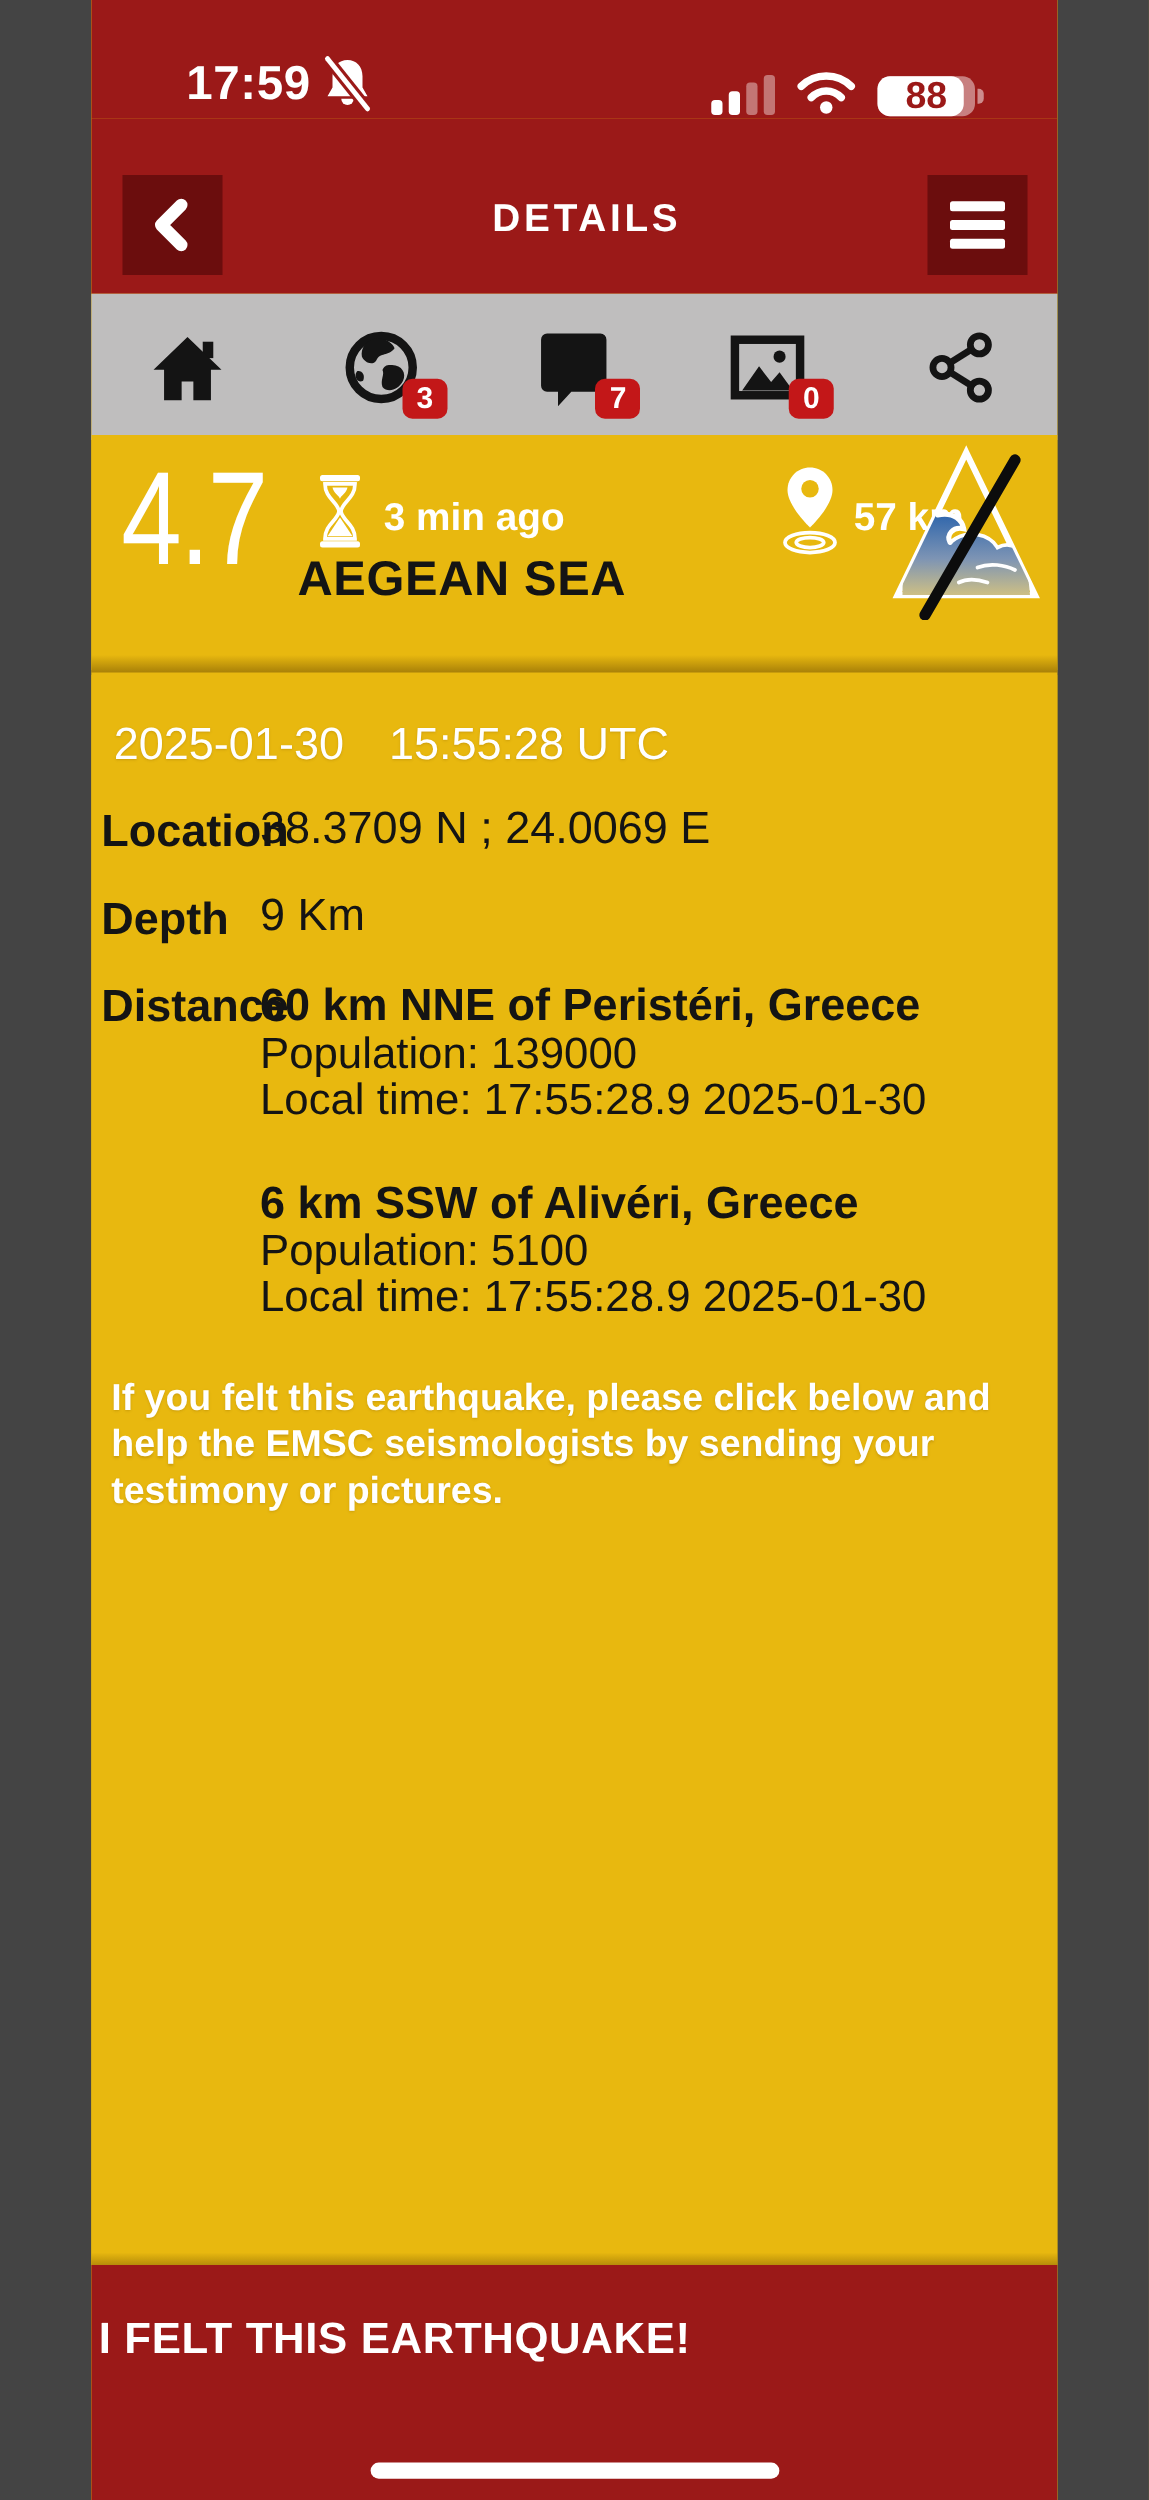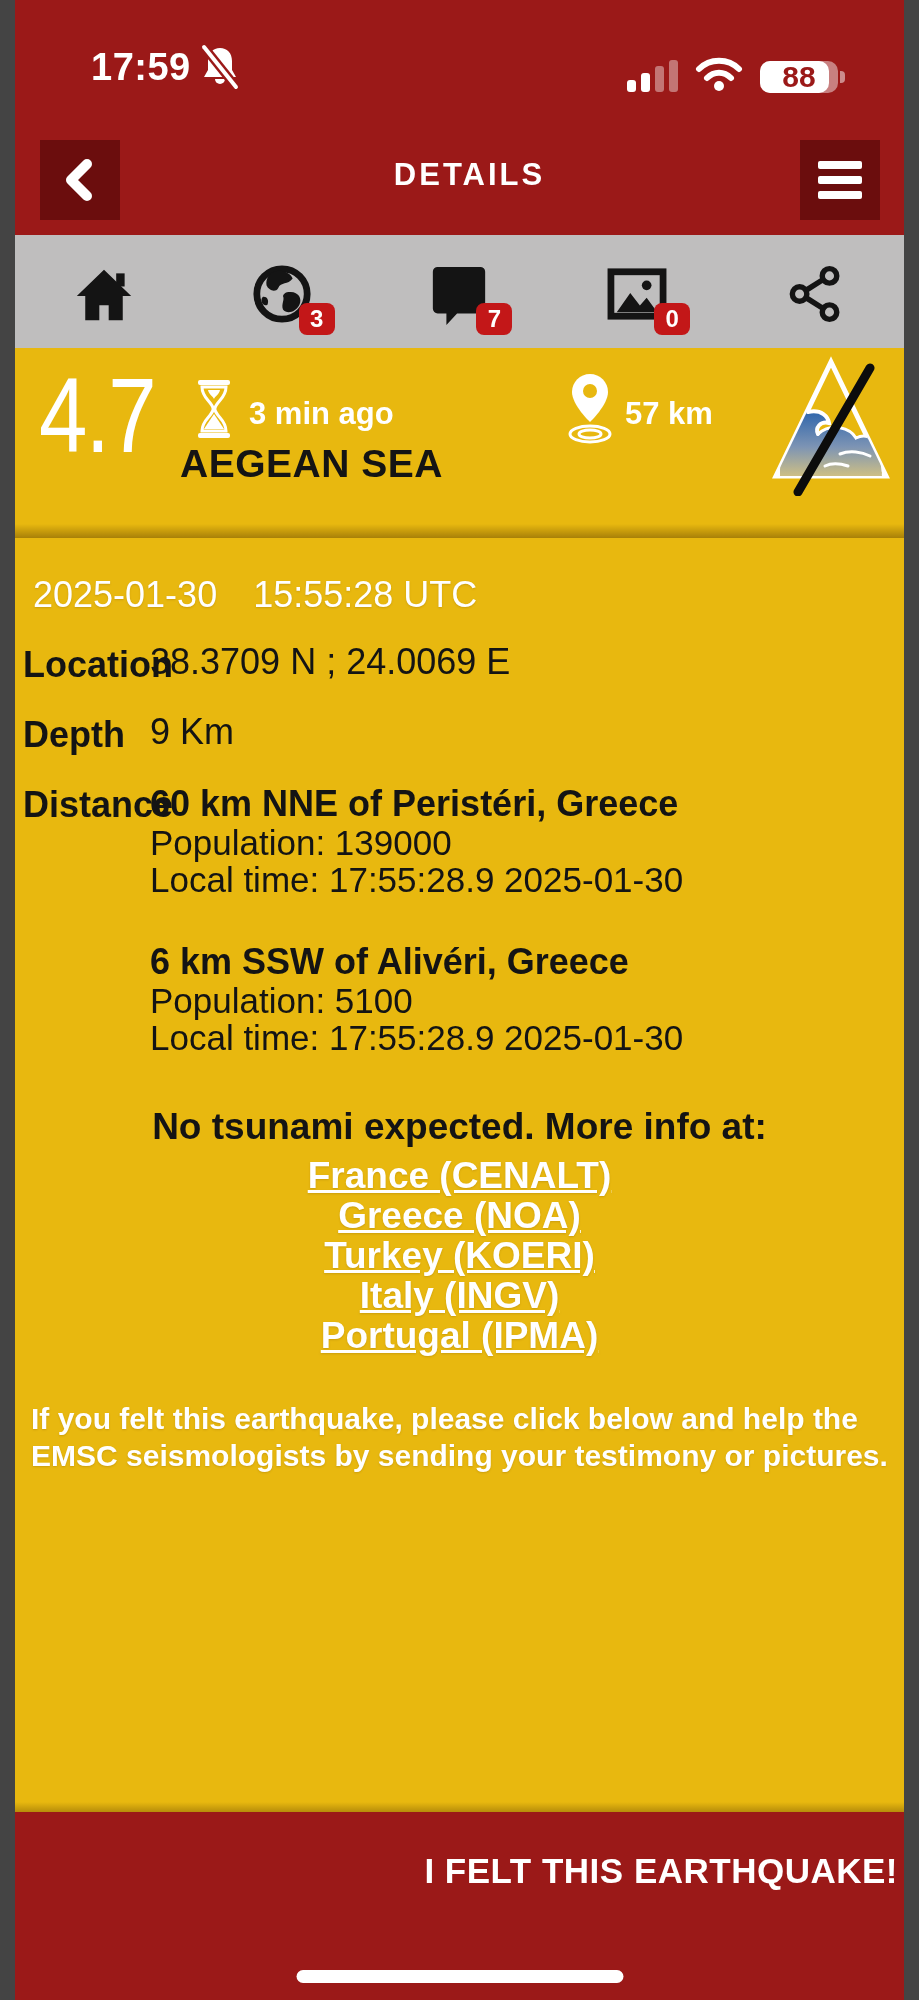--- a/index.html
+++ b/index.html
@@ -1,17 +1,17 @@
 <!DOCTYPE html>
 <html><head>
 <meta charset="utf-8">
 <style>
   html,body{margin:0;padding:0;background:#444;}
   .screen{
-    position:relative;width:889px;height:2000px;margin:0 auto;
+    position:relative;width:773px;height:2000px;margin:0 auto;
     background:#E8B80F;overflow:hidden;
     font-family:"Liberation Sans",sans-serif;
     -webkit-font-smoothing:antialiased;
   }
   
   .status-bar{position:absolute;top:0;left:0;right:0;height:95px;background:#9B1918;}
   .sb-left{position:absolute;left:76px;top:44px;display:flex;align-items:center;gap:8px;}
   .sb-time{color:#fff;font-size:38px;font-weight:700;letter-spacing:0.5px;}
   .sb-right{position:absolute;right:66px;top:56px;display:flex;align-items:flex-end;gap:17px;}
   .sig{display:flex;align-items:flex-end;gap:5px;height:32px;}
@@ -70,21 +70,21 @@
   .place-title{font-size:36px;font-weight:700;line-height:40px;}
   .tsunami-info{margin-top:50px;text-align:center;}
   .tsunami-heading{font-size:37px;font-weight:700;}
   .tsunami-links{margin-top:8px;}
   .tsunami-links a{display:block;color:#fff;font-size:37px;font-weight:700;line-height:40px;
     text-decoration:underline;text-shadow:0 1px 2px rgba(120,80,0,0.25);cursor:pointer;}
   .prompt{margin-top:44px;color:#fff;font-size:30px;font-weight:700;
     line-height:37px;padding:0 8px;text-shadow:0 1px 2px rgba(120,80,0,0.25);}
   
   .footer{position:absolute;left:0;right:0;bottom:0;height:188px;background:#9B1918;}
-  .cta{position:absolute;left:0;right:0;top:38px;text-align:right;color:#fff;
+  .cta{position:absolute;left:0;right:0;top:38px;text-align:left;color:#fff;
     font-size:35px;font-weight:700;letter-spacing:0.5px;cursor:pointer;background:none;border:none;width:100%;}
   .home-indicator{position:absolute;bottom:17px;left:50%;transform:translateX(-50%);
     width:327px;height:13px;border-radius:7px;background:#fff;cursor:grab;}
 </style>
 </head>
 <body>
 
 <div class="screen">
 
   <div class="status-bar">
@@ -252,30 +252,20 @@
           <div>Local time: 17:55:28.9 2025-01-30</div>
         </div>
         <div class="place">
           <div class="place-title">6 km SSW of Alivéri, Greece</div>
           <div>Population: 5100</div>
           <div>Local time: 17:55:28.9 2025-01-30</div>
         </div>
       </div>
     </div>
 
-    <div class="tsunami-info">
-      <div class="tsunami-heading">No tsunami expected. More info at:</div>
-      <div class="tsunami-links">
-        <a>France (CENALT)</a>
-        <a>Greece (NOA)</a>
-        <a>Turkey (KOERI)</a>
-        <a>Italy (INGV)</a>
-        <a>Portugal (IPMA)</a>
-      </div>
-    </div>
 
     <div class="prompt">If you felt this earthquake, please click below and help the EMSC seismologists by sending your testimony or pictures.</div>
   </div>
 
   <div class="footer">
     <button class="cta">I FELT THIS EARTHQUAKE!</button>
     <div class="home-indicator"></div>
   </div>
 
 </div>

